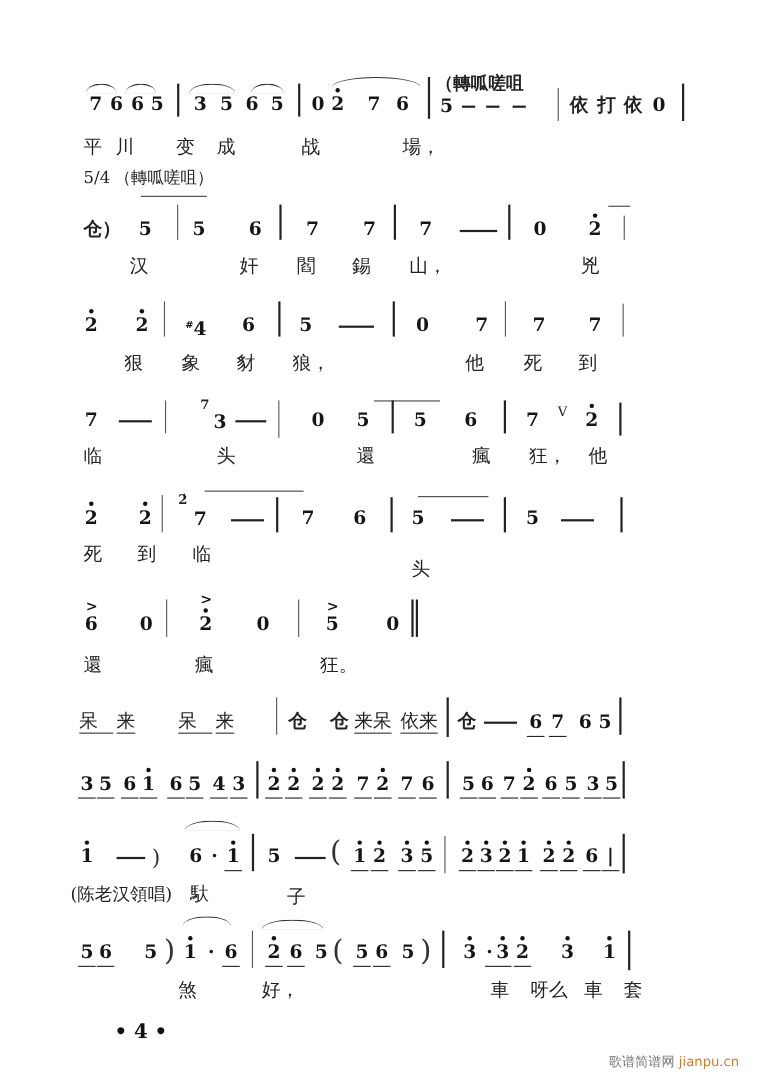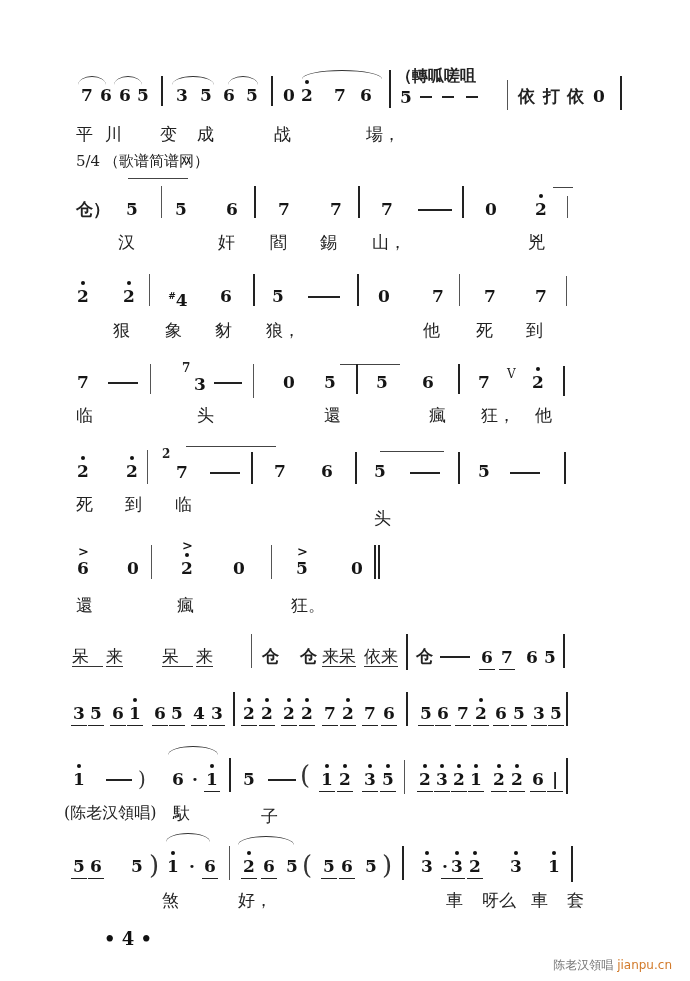--- a/index.html
+++ b/index.html
@@ -83,21 +83,21 @@
     <span class="lyric" style="left:76px; top:124px;">平</span>
     <span class="lyric" style="left:105px; top:124px;">川</span>
     <span class="lyric" style="left:160px; top:124px;">变</span>
     <span class="lyric" style="left:197px; top:124px;">成</span>
     <span class="lyric" style="left:274px; top:124px;">战</span>
     <span class="lyric" style="left:366px; top:124px;">場，</span>
   </div>
 
   <div class="row" style="top:0;">
     <span class="lyric" style="left:76px; top:151px; font-size:15px;">5/4</span>
-    <span class="lyric" style="left:104px; top:151px; font-size:15px;">（歌谱简谱网）</span>
+    <span class="lyric" style="left:104px; top:151px; font-size:15px;">（轉呱嗟咀）</span>
     <div class="tie-line" style="left:128px; top:178px; width:60px;"></div>
 
     <span class="lyric cjk-bold" style="left:76px; top:199px;">仓）</span>
     <span class="n" style="left:125px; top:199px;">5</span>
     <div class="bar thin" style="left:161px; top:186px; height:32px;"></div>
     <span class="n" style="left:174px; top:199px;">5</span>
     <span class="n" style="left:225px; top:199px;">6</span>
     <div class="bar" style="left:254px; top:186px; height:32px;"></div>
     <span class="n" style="left:277px; top:199px;">7</span>
     <span class="n" style="left:329px; top:199px;">7</span>
@@ -331,16 +331,16 @@
     <span class="lyric" style="left:162px; top:890px;">煞</span>
     <span class="lyric" style="left:238px; top:890px;">好，</span>
     <span class="lyric" style="left:446px; top:890px;">車</span>
     <span class="lyric" style="left:482px; top:890px;">呀么</span>
     <span class="lyric" style="left:531px; top:890px;">車</span>
     <span class="lyric" style="left:567px; top:890px;">套</span>
   </div>
 
   <span class="footer-page">• 4 •</span>
   <div class="watermark">
-    <span>陈老汉領唱</span>
+    <span>歌谱简谱网</span>
     <span class="domain">jianpu.cn</span>
   </div>
 </div>
 
 </body></html>

